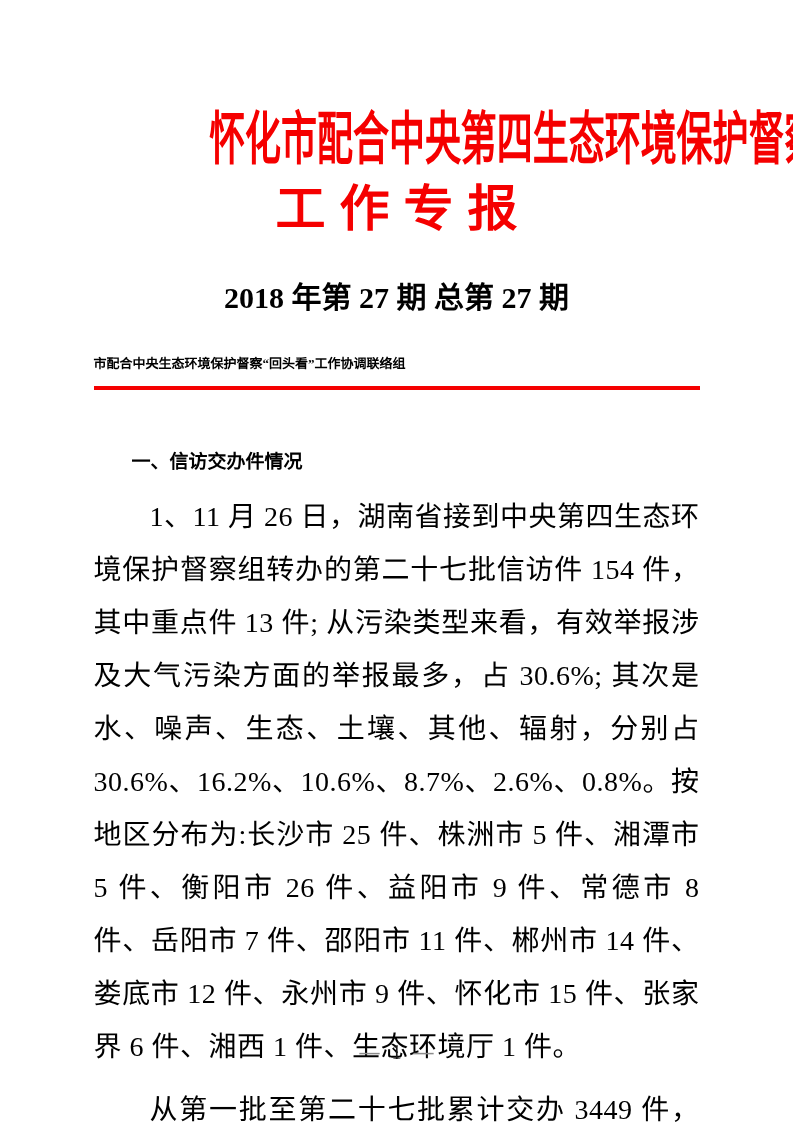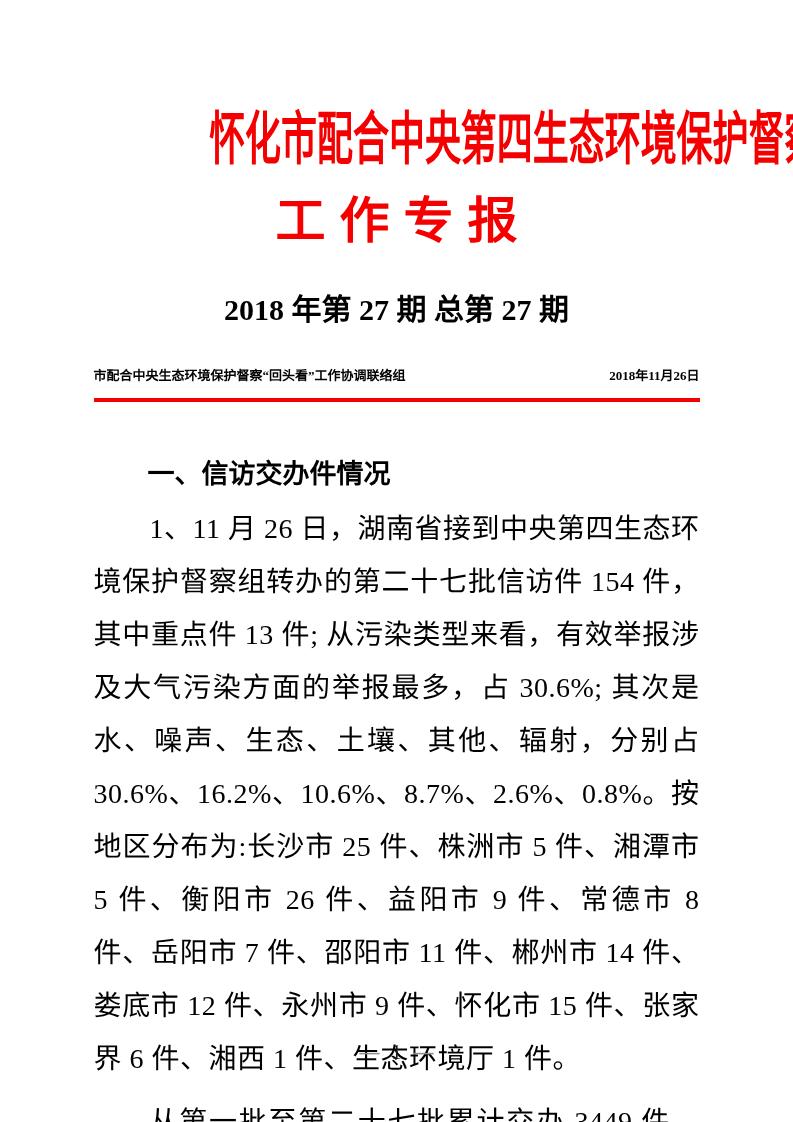--- a/index.html
+++ b/index.html
@@ -27,21 +27,21 @@
     line-height: 80px;
     text-align: center;
     white-space: nowrap;
     font-size: 58px;
     font-weight: bold;
     color: #f50000;
     transform: scaleX(0.62);
     transform-origin: 50% 50%;
   }
   .title-line2 {
-    margin-top: 12px;
+    margin-top: 0;
     height: 58px;
     line-height: 58px;
     text-align: center;
     font-size: 50px;
     font-weight: bold;
     color: #f50000;
     letter-spacing: 14px;
     text-indent: 14px; 
   }
   .issue-line {
@@ -65,21 +65,21 @@
   .red-rule {
     margin-top: 8px;
     height: 4px;
     background: #f50000;
   }
   
   .section-heading {
     margin: 54px 0 0 0;
     font-family: Liberation Sans, sans-serif;
     font-weight: bold;
-    font-size: 27px;
+    font-size: 19px;
     line-height: 36px;
     text-indent: 2em;
   }
   .body-paragraph {
     margin: 10px 0 0 0;
     font-size: 28px;
     font-weight: normal;
     line-height: 53px;
     text-align: justify;
     text-indent: 2em;
@@ -109,21 +109,20 @@
 
 <div class="page">
   <div class="content">
 
     <header>
       <div class="title-line1">怀化市配合中央第四生态环境保护督察“回头看”</div>
       <div class="title-line2">工作专报</div>
       <div class="issue-line">2018 年第 27 期 总第 27 期</div>
       <div class="org-row">
         <span>市配合中央生态环境保护督察“回头看”工作协调联络组</span>
-        <span>2018年11月26日</span>
       </div>
       <div class="red-rule"></div>
     </header>
 
     <main>
       <h2 class="section-heading">一、信访交办件情况</h2>
       <p class="body-paragraph">1、11 月 26 日，湖南省接到中央第四生态环境保护督察组转办的第二十七批信访件 154 件，其中重点件 13 件; 从污染类型来看，有效举报涉及大气污染方面的举报最多，占 30.6%; 其次是水、噪声、生态、土壤、其他、辐射，分别占 30.6%、16.2%、10.6%、8.7%、2.6%、0.8%。按地区分布为:长沙市 25 件、株洲市 5 件、湘潭市 5 件、衡阳市 26 件、益阳市 9 件、常德市 8 件、岳阳市 7 件、邵阳市 11 件、郴州市 14 件、娄底市 12 件、永州市 9 件、怀化市 15 件、张家界 6 件、湘西 1 件、生态环境厅 1 件。</p>
       <p class="body-paragraph">从第一批至第二十七批累计交办 3449 件，其中重点件 283 件。累计按地区分布为:长沙市 903 件、株</p>
     </main>
 

